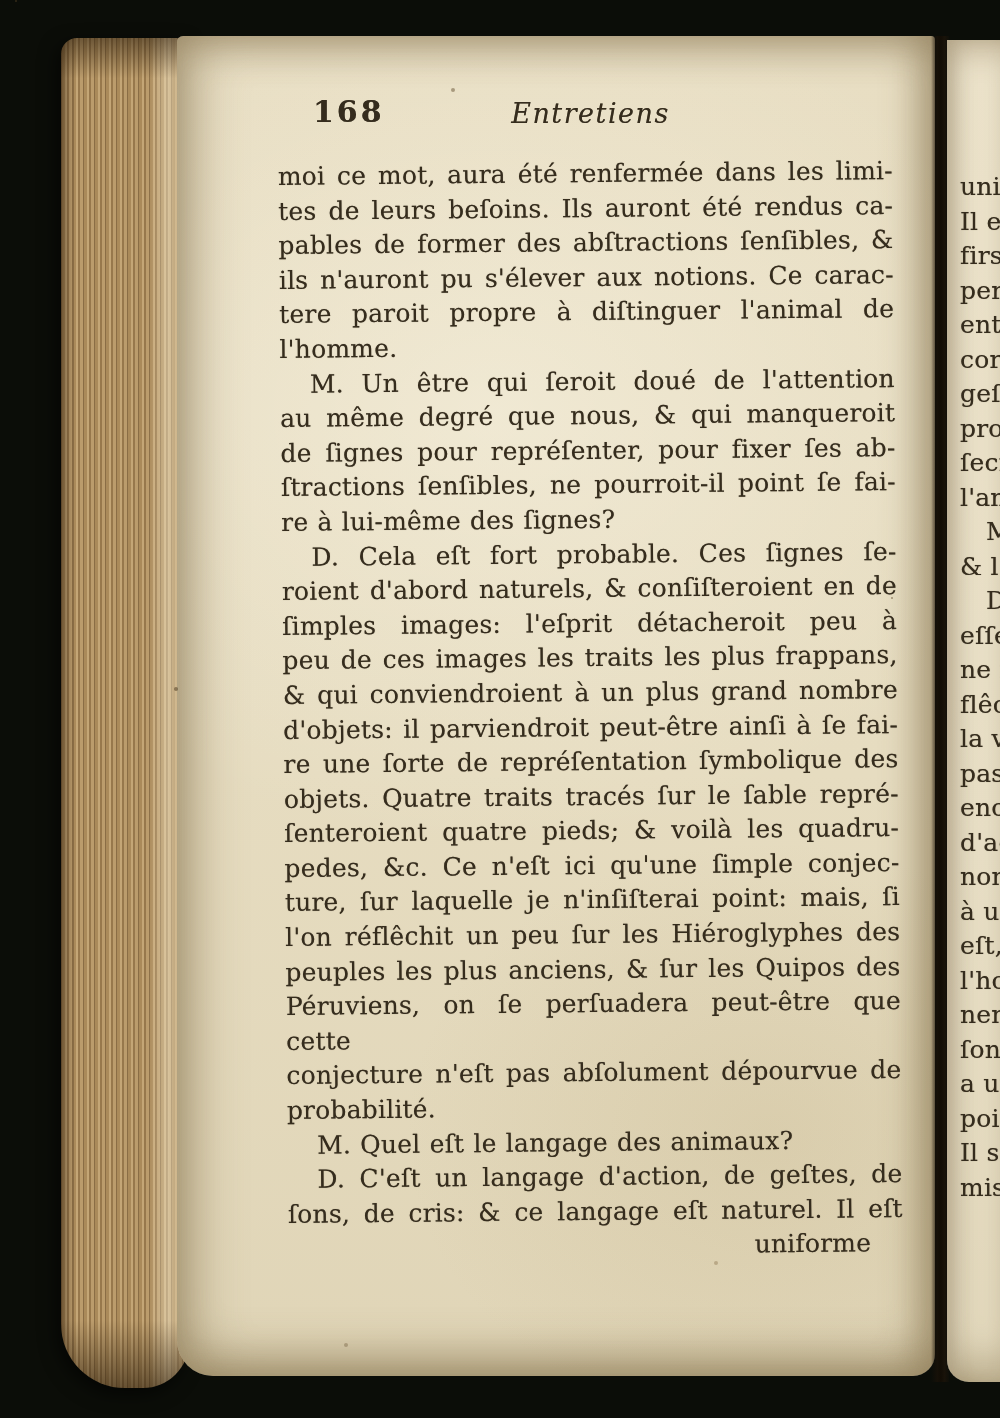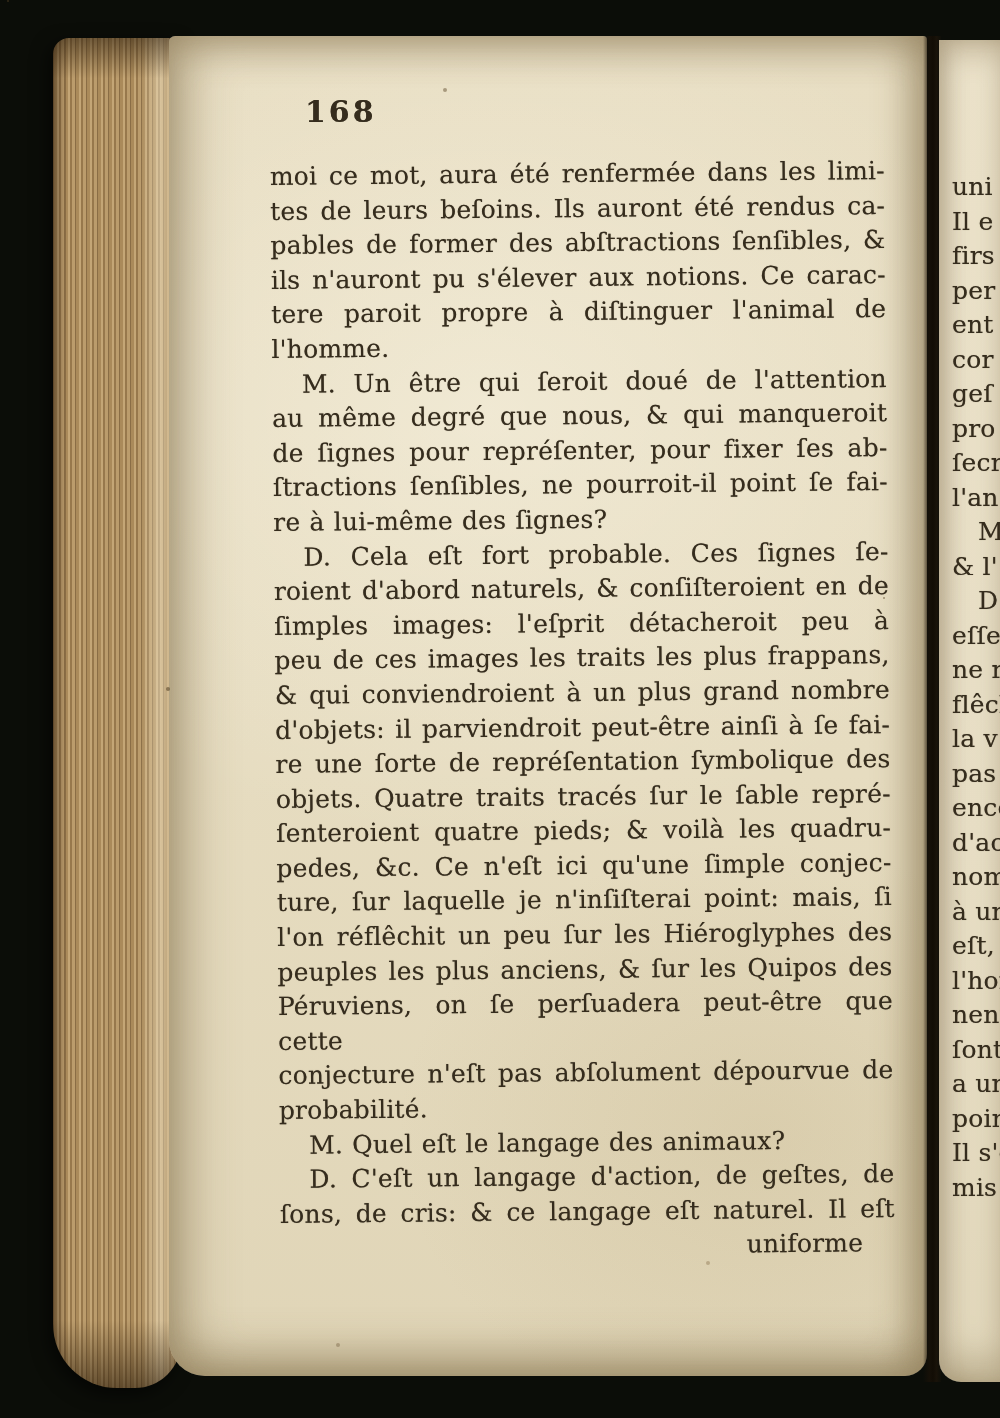--- a/index.html
+++ b/index.html
@@ -9,21 +9,21 @@
     --ink:#352c1d;
     --edge:#ab8c5c;
   }
   *{margin:0;padding:0;box-sizing:border-box;}
   html,body{width:1000px;height:1418px;overflow:hidden;}
   body{
     background:var(--bg);
     font-family:"DejaVu Serif","Liberation Serif",serif;
     position:relative;
   }
-  .spread{position:absolute;left:7px;top:0;width:792px;height:1418px;}
+  .spread{position:absolute;left:15px;top:0;width:792px;height:1418px;}
 
   
   .page-stack{
     position:absolute;left:46px;top:38px;width:128px;height:1350px;
     border-radius:16px 0 46px 64px;
     background:
       linear-gradient(180deg, rgba(45,30,12,.55) 0%, rgba(0,0,0,0) 3%, rgba(0,0,0,0) 95%, rgba(45,30,12,.6) 100%),
       linear-gradient(90deg, rgba(50,33,15,.5) 0%, rgba(0,0,0,0) 10%, rgba(0,0,0,0) 68%, rgba(244,232,202,.5) 84%, rgba(160,130,85,.25) 100%),
       repeating-linear-gradient(90deg, #8a6d45 0 1.5px, #aa8a5a 1.5px 4px, #c4a676 4px 6px, #97784c 6px 8px, #bb9c6c 8px 11px);
     box-shadow: -4px 6px 18px rgba(0,0,0,.6);
@@ -109,20 +109,21 @@
 </head>
 <body>
 
 <div class="spread">
 
   <div class="page-stack"></div>
 
   <div class="main-page">
     <div class="page-header">
       <div class="folio">168</div>
+      <div class="running-title">Entretiens</div>
     </div>
 
     <div class="text-area">
     <div class="line just">moi ce mot, aura été renfermée dans les limi-</div>
         <div class="line just">tes de leurs beſoins.  Ils auront été rendus ca-</div>
         <div class="line just">pables de former des abſtractions ſenſibles, &amp;</div>
         <div class="line just">ils n'auront pu s'élever aux notions.  Ce carac-</div>
         <div class="line just">tere paroit propre à diſtinguer l'animal de</div>
         <div class="line">l'homme.</div>
         <div class="line indent just">M. Un être qui ſeroit doué de l'attention</div>

